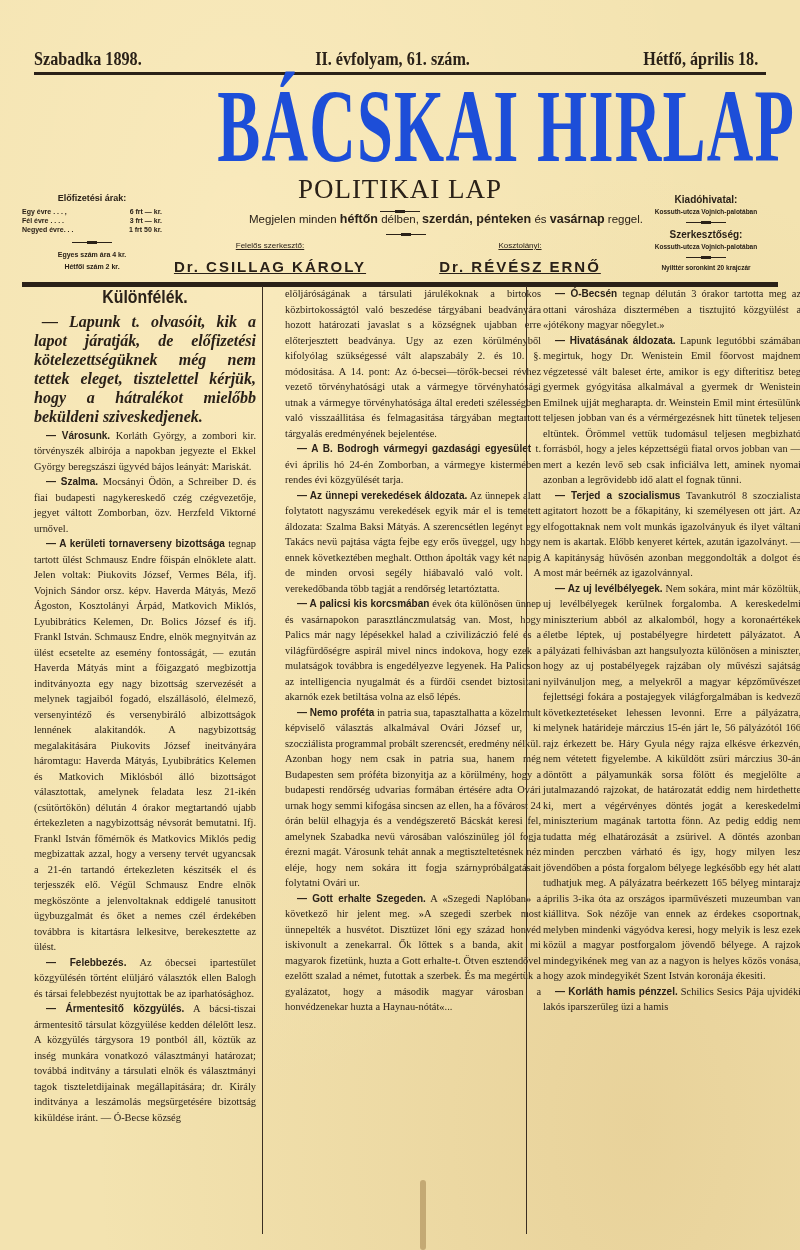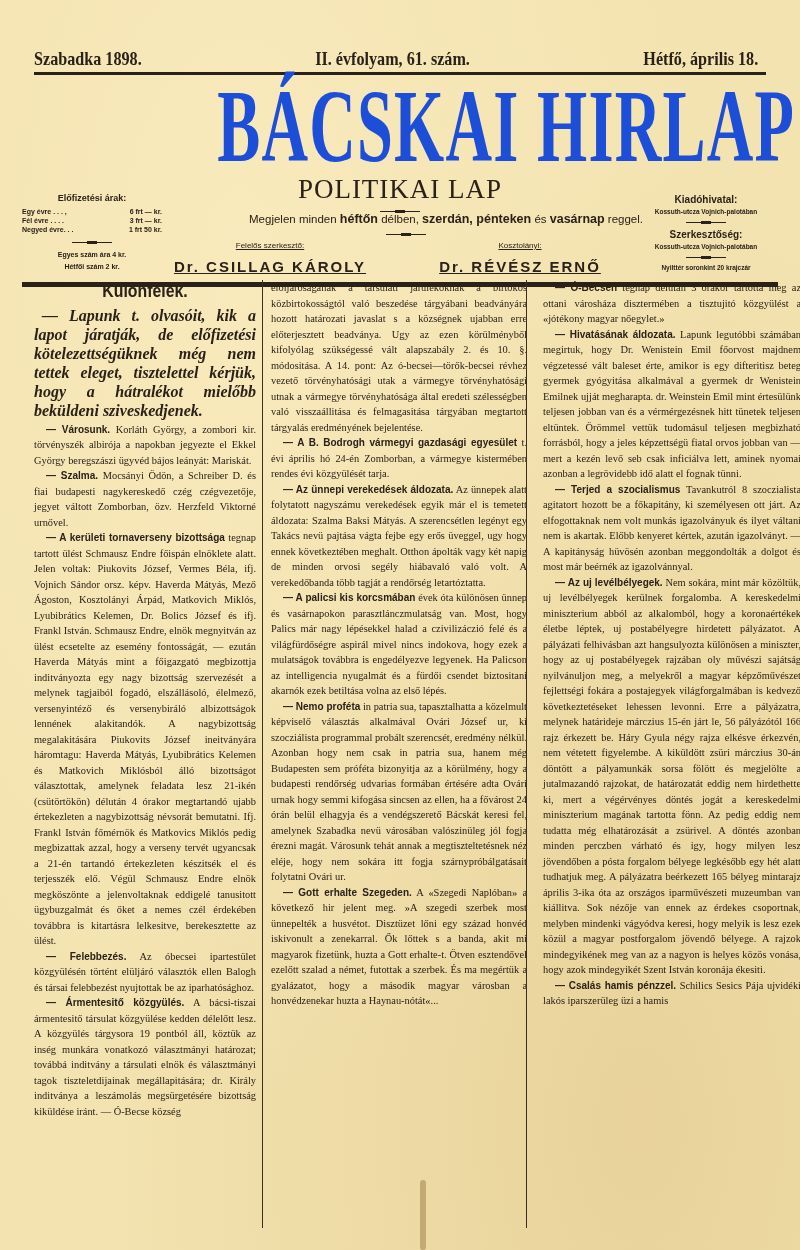--- a/index.html
+++ b/index.html
@@ -45,23 +45,23 @@
     position:absolute; left:168px; width:475px; top:212px; text-align:right;
     font-family:"Liberation Sans", sans-serif; font-size:11.5px;
   }
   .pub-line b { font-weight:bold; font-size:12.5px; }
   .editors { position:absolute; top:241px; left:170px; width:450px; display:flex; justify-content:space-between; font-family:"Liberation Sans", sans-serif;text-decoration:underline; }
   .ed { text-align:center; width:200px; }
   .ed .role { font-size:8px; margin-bottom:8px; }
   .ed .name { font-size:15px; font-weight:bold; letter-spacing:2px; }
   .rule-columns { position:absolute; left:22px; right:22px; top:282px; height:5px; background:#2a2118; }
 
-  .col { position:absolute; top:280px; font-size:10.4px; line-height:15.5px; text-align:justify; }
+  .col { position:absolute; top:286px; font-size:10.4px; line-height:15.5px; text-align:justify; }
   .col1 { left:34px; width:222px; }
-  .col2 { left:262px; width:256px; border-left:1px solid #3a2e22; padding-left:8px; height:948px; }
+  .col2 { left:262px; width:256px; border-left:1px solid #3a2e22; padding-left:22px; height:948px; }
   .col3 { left:526px; width:258px; border-left:1px solid #3a2e22; padding-left:16px; height:948px; }
   .col p { margin:0; text-indent:12px; }
   .col p.noind { text-indent:0; }
   .section-title { text-align:center; font-family:"Liberation Sans", sans-serif; font-weight:bold; font-size:18px; margin:4px 0 6px; transform:scaleX(0.88); }
   .notice { font-style:italic; font-weight:bold; font-size:16px; line-height:19px; text-align:justify; margin-bottom:2px; text-indent:8px; }
   .hd { font-family:"Liberation Sans", sans-serif; font-weight:bold; font-size:10px; }
   .stain { position:absolute; left:420px; top:1180px; width:6px; height:70px; background:rgba(120,80,30,0.35); border-radius:3px; }
 </style>
 </head>
 <body>
@@ -146,16 +146,16 @@
   <p><span class="hd">— A palicsi kis korcsmában</span><span> évek óta különösen ünnep és vasárnapokon parasztlánczmulatság van. Most, hogy Palics már nagy lépésekkel halad a czivilizáczió felé és a világfürdőségre aspirál mivel nincs indokova, hogy ezek a mulatságok továbbra is engedélyezve legyenek. Ha Palicson az intelligencia nyugalmát és a fürdői csendet biztositani akarnók ezek betiltása volna az első lépés.</span></p>
   <p><span class="hd">— Nemo proféta</span><span> in patria sua, tapasztalhatta a közelmult képviselő választás alkalmával Ovári József ur, ki szocziálista programmal probált szerencsét, eredmény nélkül. Azonban hogy nem csak in patria sua, hanem még Budapesten sem próféta bizonyitja az a körülmény, hogy a budapesti rendőrség udvarias formában értésére adta Ovári urnak hogy semmi kifogása sincsen az ellen, ha a fővárost 24 órán belül elhagyja és a vendégszerető Bácskát keresi fel, amelynek Szabadka nevü városában valószinüleg jól fogja érezni magát. Városunk tehát annak a megtiszteltetésnek néz eléje, hogy nem sokára itt fogja szárnypróbálgatásait folytatni Ovári ur.</span></p>
   <p><span class="hd">— Gott erhalte Szegeden.</span><span> A «Szegedi Naplóban» a következő hir jelent meg. »A szegedi szerbek most ünnepelték a husvétot. Disztüzet lőni egy század honvéd iskivonult a zenekarral. Ők lőttek s a banda, akit mi magyarok fizetünk, huzta a Gott erhalte-t. Ötven esztendővel ezelőtt szalad a német, futottak a szerbek. És ma megértük a gyalázatot, hogy a második magyar városban a honvédzenekar huzta a Haynau-nótát«...</span></p>
 </div>
 
 <div class="col col3">
   <p><span class="hd">— Ó-Becsén</span><span> tegnap délután 3 órakor tartotta meg az ottani városháza disztermében a tisztujitó közgyülést a «jótékony magyar nőegylet.»</span></p>
   <p><span class="hd">— Hivatásának áldozata.</span><span> Lapunk legutóbbi számában megirtuk, hogy Dr. Wenistein Emil főorvost majdnem végzetessé vált baleset érte, amikor is egy difteritisz beteg gyermek gyógyitása alkalmával a gyermek dr Wenistein Emilnek ujját megharapta. dr. Weinstein Emil mint értesülünk teljesen jobban van és a vérmérgezésnek hitt tünetek teljesen eltüntek. Örömmel vettük tudomásul teljesen megbizható forrásból, hogy a jeles képzettségü fiatal orvos jobban van — mert a kezén levő seb csak inficiálva lett, aminek nyomai azonban a legrövidebb idő alatt el fognak tünni.</span></p>
   <p><span class="hd">— Terjed a szocialismus</span><span> Tavankutról 8 szoczialista agitatort hozott be a főkapitány, ki személyesen ott járt. Az elfogottaknak nem volt munkás igazolványuk és ilyet váltani nem is akartak. Előbb kenyeret kértek, azután igazolványt. — A kapitányság hüvösén azonban meggondolták a dolgot és most már beérnék az igazolvánnyal.</span></p>
   <p><span class="hd">— Az uj levélbélyegek.</span><span> Nem sokára, mint már közöltük, uj levélbélyegek kerülnek forgalomba. A kereskedelmi miniszterium abból az alkalomból, hogy a koronaértékek életbe léptek, uj postabélyegre hirdetett pályázatot. A pályázati felhivásban azt hangsulyozta különösen a miniszter, hogy az uj postabélyegek rajzában oly művészi sajátság nyilvánuljon meg, a melyekről a magyar képzőművészet fejlettségi fokára a postajegyek világforgalmában is kedvező következtetéseket lehessen levonni. Erre a pályázatra, melynek határideje márczius 15-én járt le, 56 pályázótól 166 rajz érkezett be. Háry Gyula négy rajza elkésve érkezvén, nem vétetett figyelembe. A kiküldött zsüri márczius 30-án döntött a pályamunkák sorsa fölött és megjelölte a jutalmazandó rajzokat, de határozatát eddig nem hirdethette ki, mert a végérvényes döntés jogát a kereskedelmi miniszterium magának tartotta fönn. Az pedig eddig nem tudatta még elhatározását a zsürivel. A döntés azonban minden perczben várható és igy, hogy milyen lesz jövendőben a pósta forgalom bélyege legkésőbb egy hét alatt tudhatjuk meg. A pályázatra beérkezett 165 bélyeg mintarajz április 3-ika óta az országos iparművészeti muzeumban van kiállitva. Sok nézője van ennek az érdekes csoportnak, melyben mindenki vágyódva keresi, hogy melyik is lesz ezek közül a magyar postforgalom jövendő bélyege. A rajzok mindegyikének meg van az a nagyon is helyes közös vonása, hogy azok mindegyikét Szent István koronája ékesiti.</span></p>
-  <p><span class="hd">— Csalás hamis pénzzel.</span><span> Schilics Sesics Pája ujvidéki lakós iparszerüleg üzi a hamis</span></p>
+  <p><span class="hd">— Korláth hamis pénzzel.</span><span> Schilics Sesics Pája ujvidéki lakós iparszerüleg üzi a hamis</span></p>
 </div>
 
 <div class="stain"></div>
 
 </body></html>

